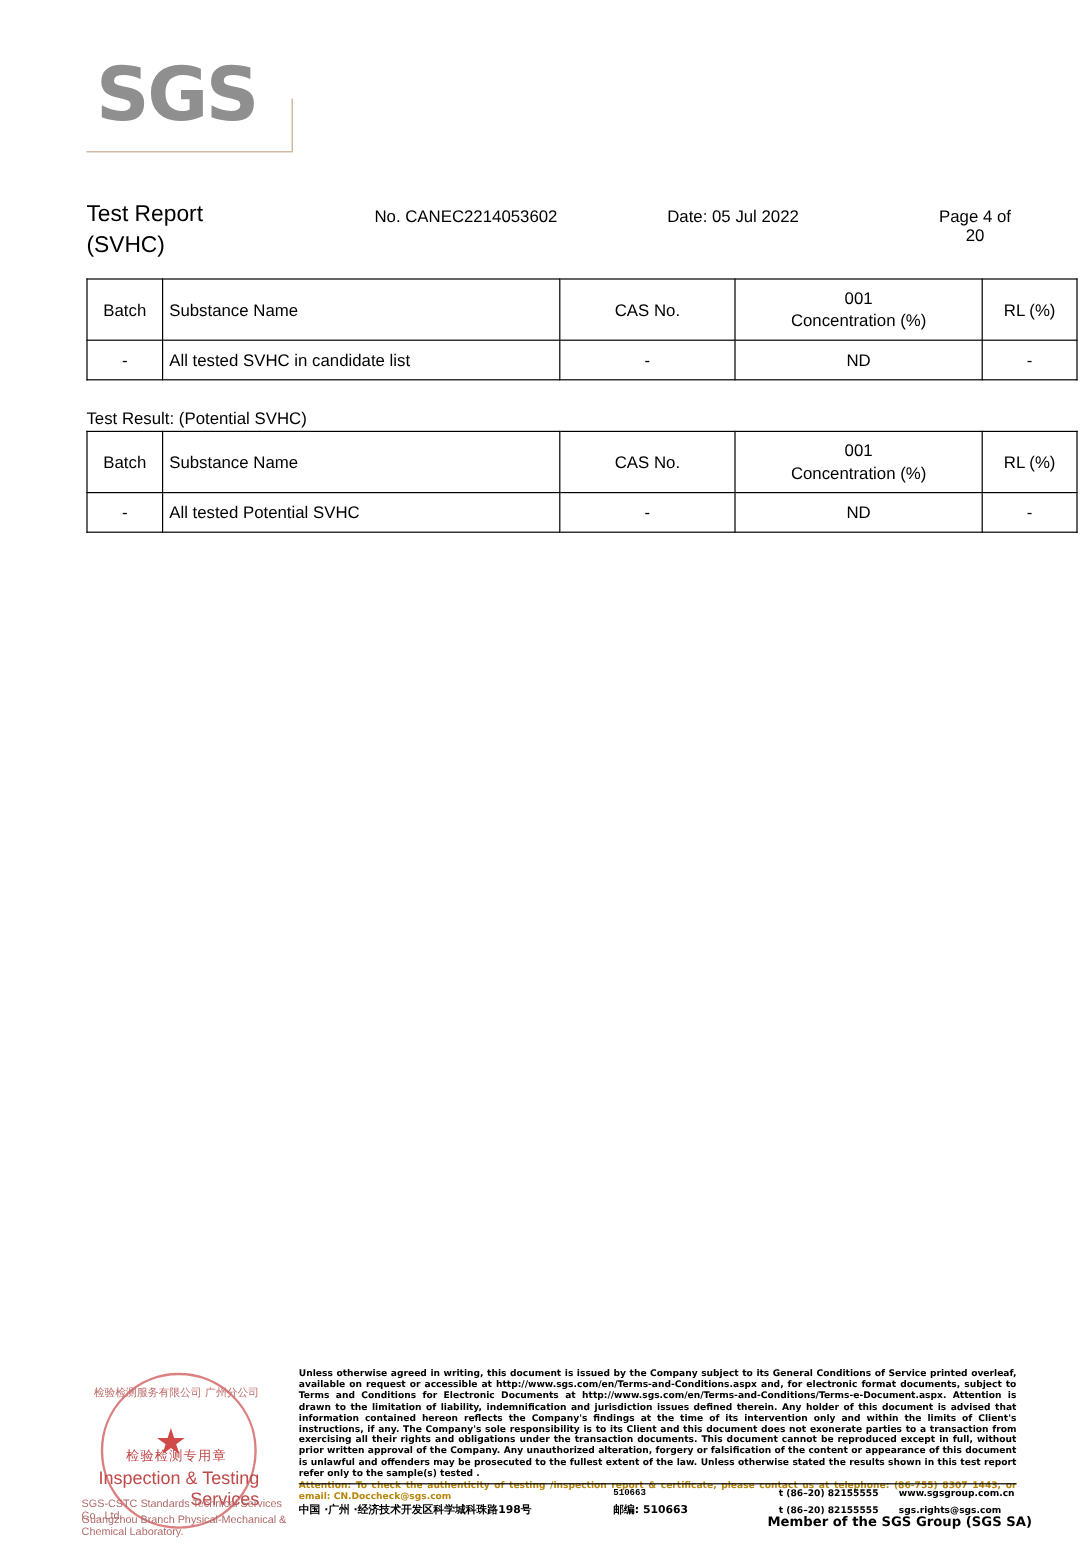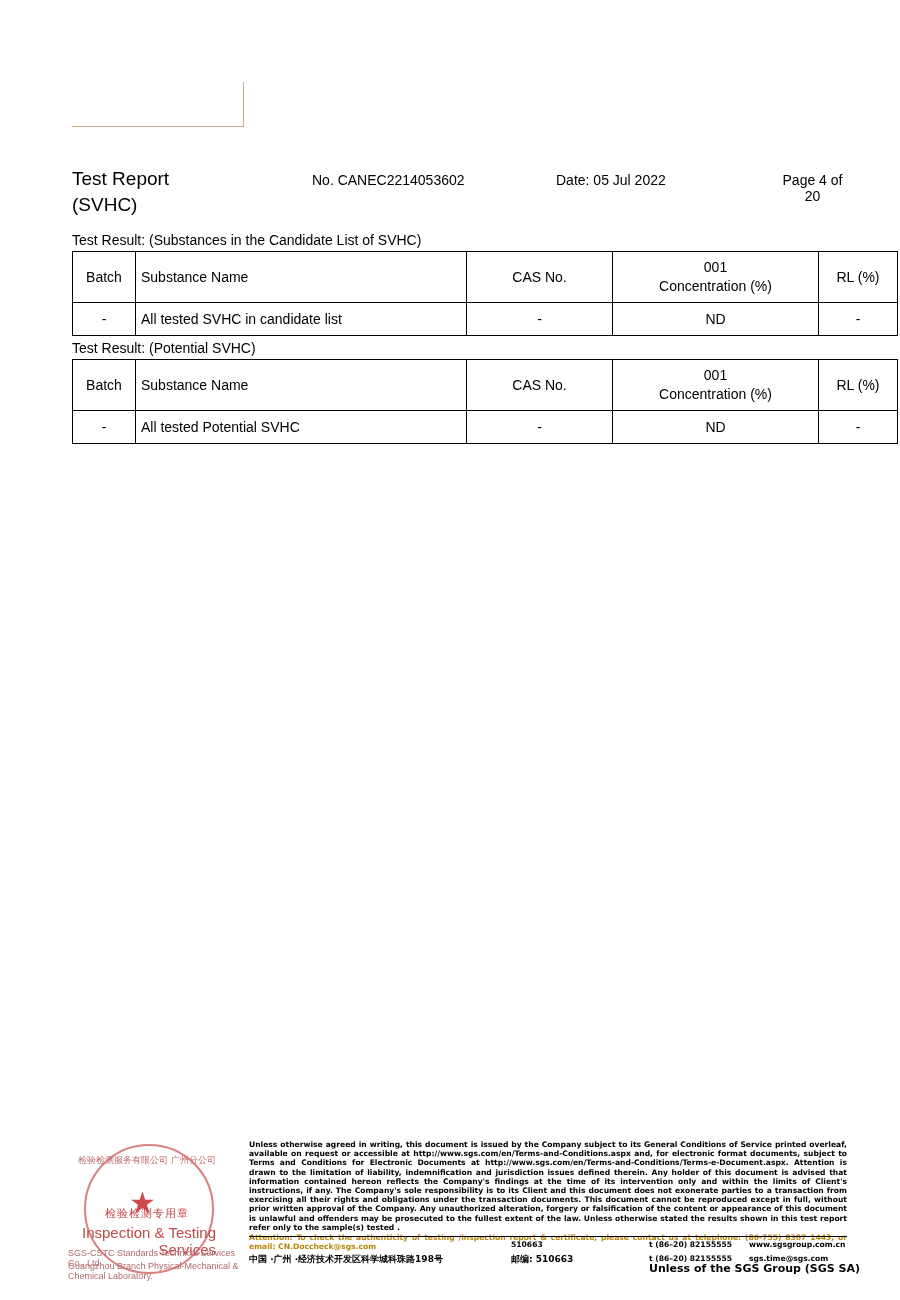--- a/index.html
+++ b/index.html
@@ -241,21 +241,21 @@
     font-family: "DejaVu Sans", sans-serif;
     font-size: 7.6px;
     line-height: 14px;
     font-weight: bold;
   }
   .addr-row {
     position: relative;
     height: 14px;
   }
   .addr-en { position: absolute; left: 0; top: 0; }
-  .addr-post { position: absolute; left: 262px; top: 0; }
+  .addr-post { position: absolute; left: 262px; top: 0; font-family: Liberation Mono, monospace; }
   .addr-tel { position: absolute; left: 400px; top: 0; }
   .addr-web { position: absolute; left: 500px; top: 0; }
   .addr-cn { position: absolute; left: 0; top: 0; font-size: 9px; }
   .addr-cn-post { position: absolute; left: 262px; top: 0; font-size: 9px; }
 
   .member {
     position: absolute;
     left: 0;
     top: 1262px;
     width: 860px;
@@ -264,34 +264,34 @@
     font-family: "DejaVu Sans", sans-serif;
     font-weight: bold;
   }
 </style>
 </head>
 <body>
 
 <div class="page">
 
   <div class="logo-block">
+    <div class="logo-text">SGS</div>
     <div class="logo-rule-h"></div>
     <div class="logo-rule-v"></div>
   </div>
 
   <div class="title-row">
     <div class="doc-title">Test Report</div>
     <div class="doc-subtitle">(SVHC)</div>
     <div class="doc-no">No. CANEC2214053602</div>
     <div class="doc-date">Date: 05 Jul 2022</div>
     <div class="doc-page">Page 4 of 20</div>
   </div>
 
   <div class="section" style="top: 232px;">
-    <div class="section-label">Test Result: (Substances in the Candidate List of SVHC)</div>
     <table class="result">
       <thead>
         <tr>
           <th class="col-batch hdr-cell">Batch</th>
           <th class="col-name hdr-cell" style="text-align:left;">Substance Name</th>
           <th class="col-cas hdr-cell">CAS No.</th>
           <th class="col-conc hdr-cell">
             <div class="hdr-two-line">001</div>
             <div class="hdr-two-line">Concentration (%)</div>
           </th>
@@ -359,19 +359,19 @@
     <div class="addr-block">
       <div class="addr-row">
         <span class="addr-post">510663</span>
         <span class="addr-tel">t (86–20) 82155555</span>
         <span class="addr-web">www.sgsgroup.com.cn</span>
       </div>
       <div class="addr-row">
         <span class="addr-cn">中国 ·广州 ·经济技术开发区科学城科珠路198号</span>
         <span class="addr-cn-post">邮编: 510663</span>
         <span class="addr-tel">t (86–20) 82155555</span>
-        <span class="addr-web">sgs.time@sgs.com</span>
+        <span class="addr-web">sgs.rights@sgs.com</span>
       </div>
     </div>
   </div>
 
-  <div class="member">Unless of the SGS Group (SGS SA)</div>
+  <div class="member">Member of the SGS Group (SGS SA)</div>
 </div>
 
 </body></html>

